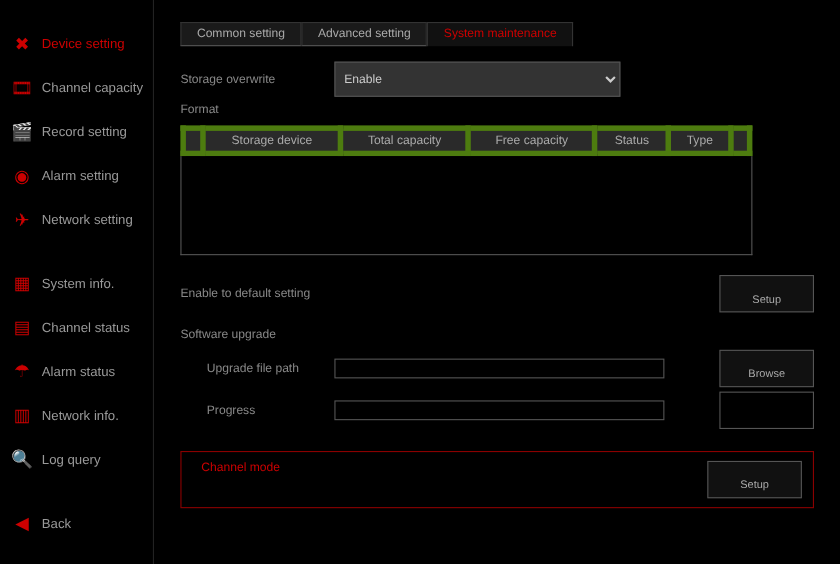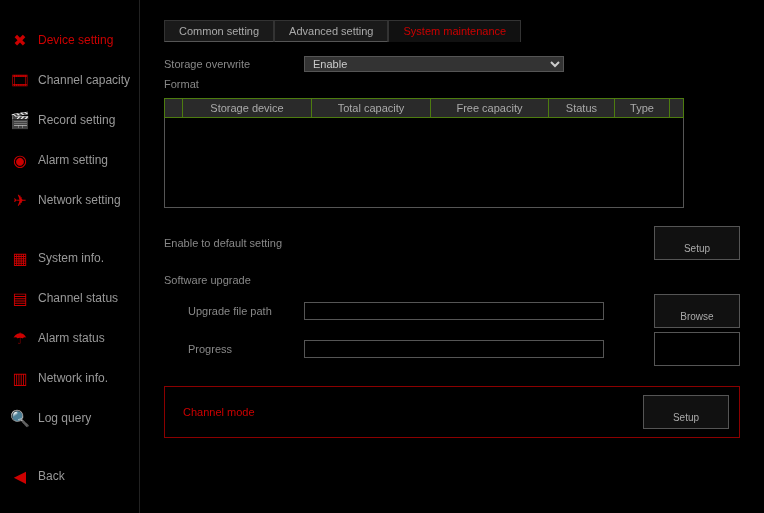--- a/index.html
+++ b/index.html
@@ -73,40 +73,40 @@
     font-size: 11px;
   }
   .label-indent {
     padding-left: 24px;
   }
   select.field {
     flex: 0 0 260px;
     background: #333;
     color: #ccc;
     border: 1px solid #555;
-    height: 16px;
+    height: 32px;
     font-size: 11px;
     padding-left: 4px;
   }
   .section-title {
     color: #888;
     font-size: 11px;
     margin: 6px 0 8px 0;
   }
   table.storage {
     width: 520px;
     border-collapse: collapse;
     margin-left: 0;
   }
   table.storage th {
     background: #2a2a2a;
     color: #aaa;
     font-weight: normal;
     font-size: 11px;
-    border: 1px solid #4d7c0f;
+    border: 5px solid #4d7c0f;
     padding: 3px 6px;
     text-align: center;
   }
   .table-body {
     width: 520px;
     height: 90px;
     border: 1px solid #555;
     border-top: none;
     background: #000;
   }
@@ -140,21 +140,21 @@
     margin-left: 8px;
     height: 18px;
     border: 1px solid #555;
     background: #000;
   }
   .channel-box {
     border: 1px solid #8b0000;
     padding: 8px 10px;
     margin-top: 20px;
     display: flex;
-    align-items: center;
+    align-items: flex-start;
     justify-content: space-between;
   }
   .channel-box .clabel {
     color: #c00;
     font-size: 11px;
     padding-left: 8px;
   }
   .spacer { flex: 1; }
   .reset-row {
     display: flex;

